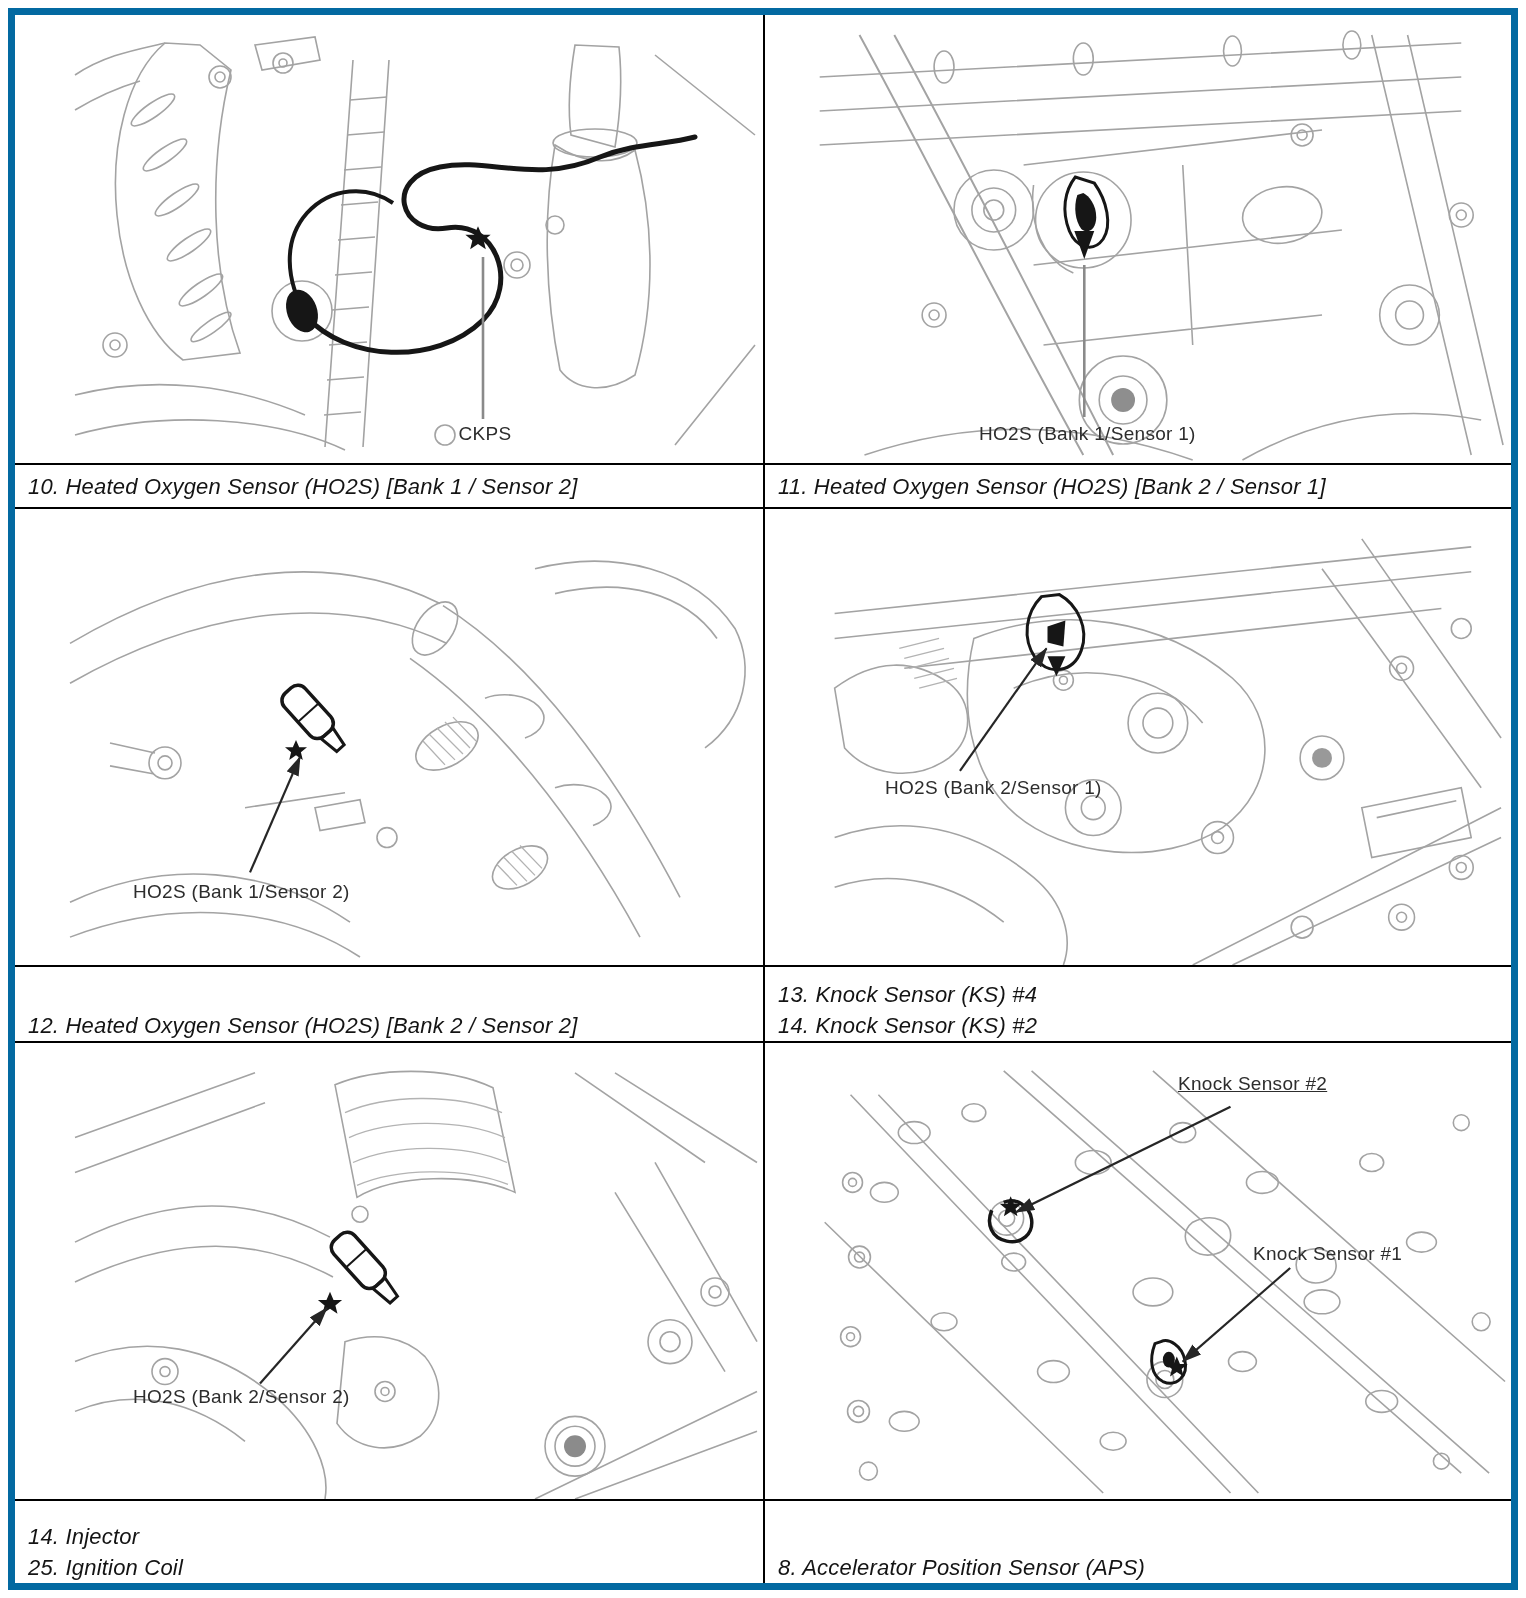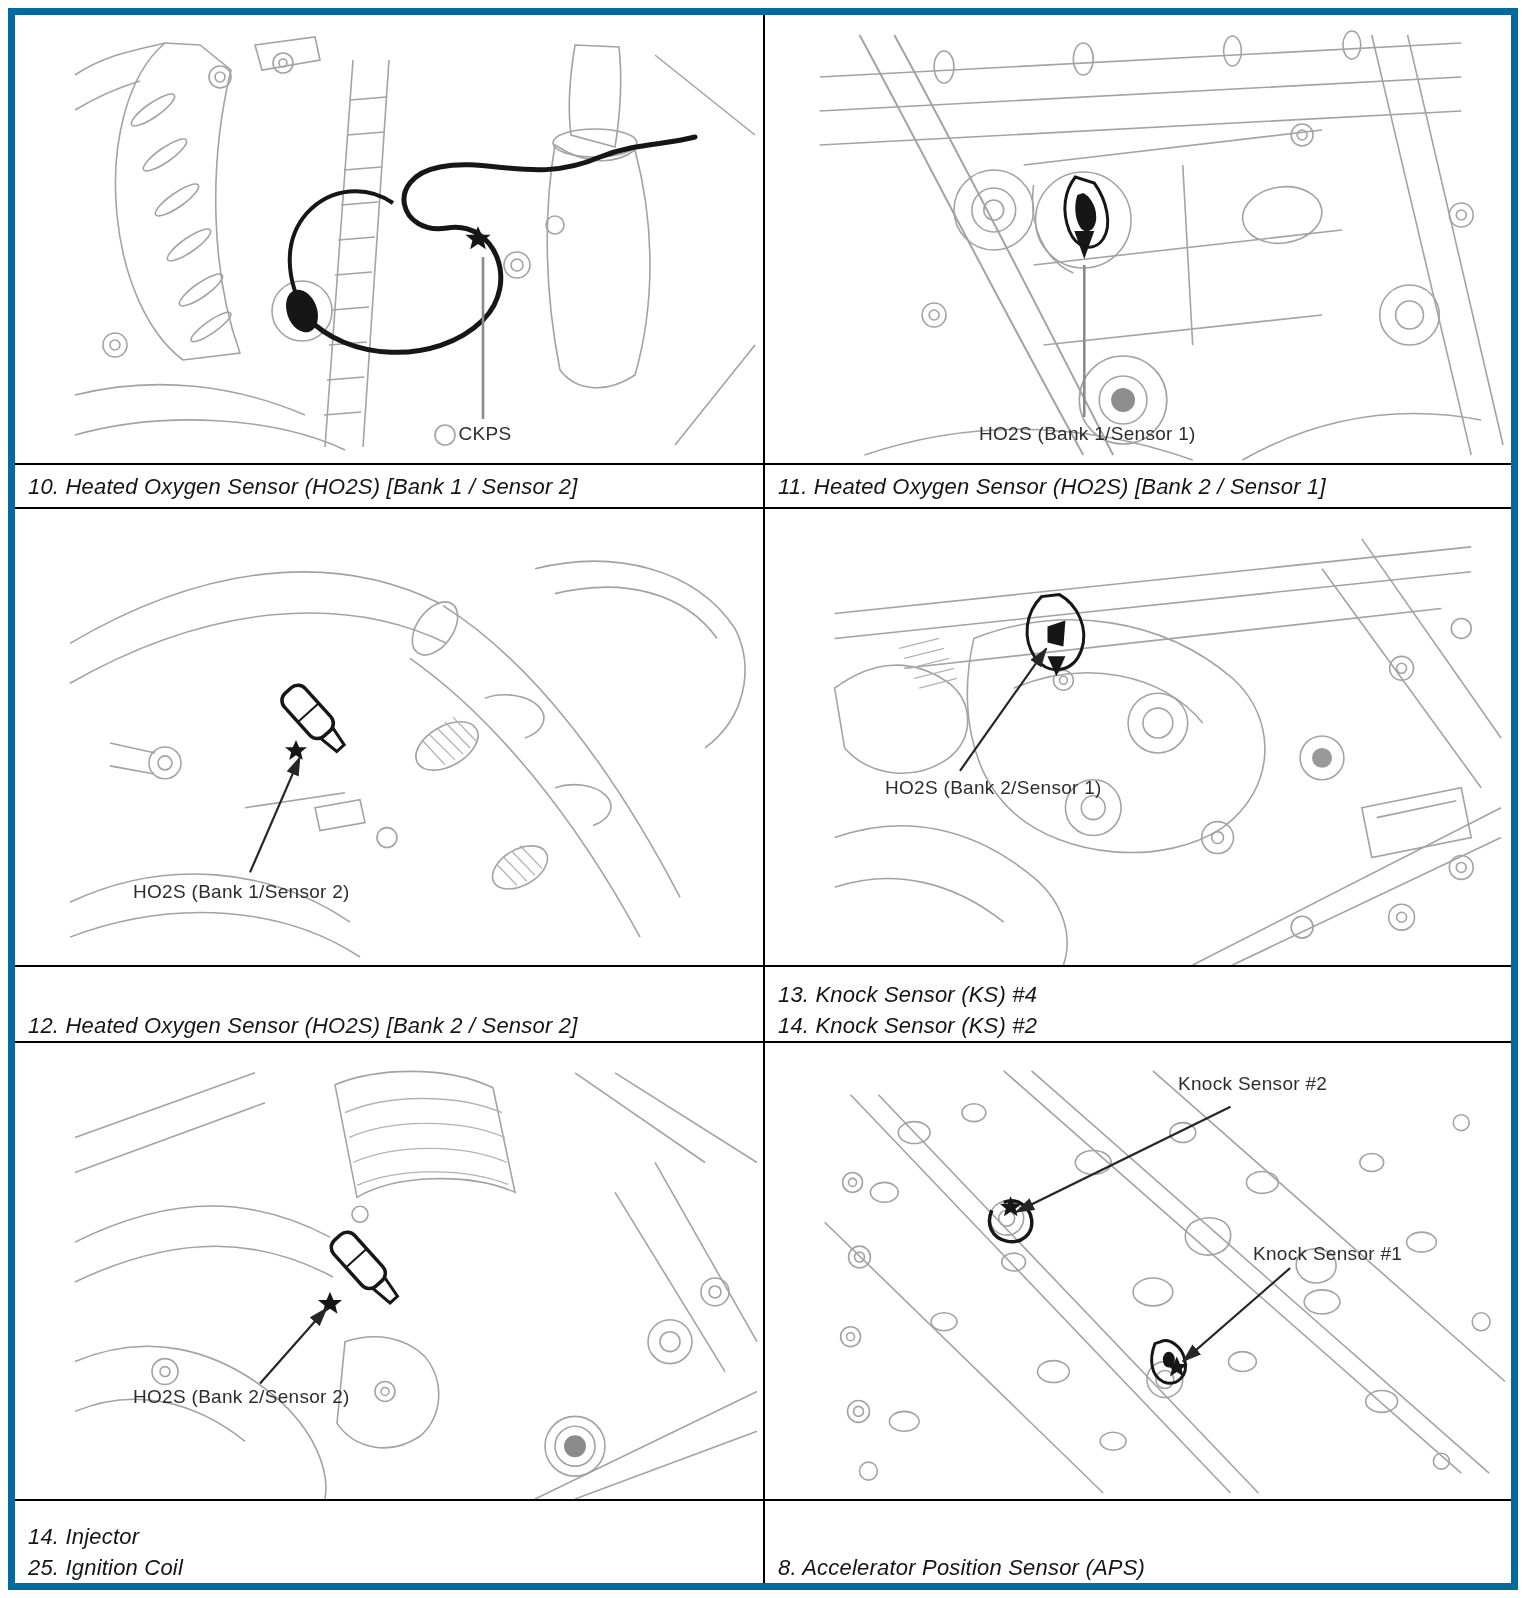--- a/index.html
+++ b/index.html
@@ -300,21 +300,21 @@
         </g>
         <use href="#star5" transform="translate(247,165)"></use>
         <line class="ar" x1="468" y1="64" x2="252" y2="170" marker-end="url(#arrow)"></line>
         <g>
           <path class="dk" stroke-width="3" fill="#ffffff" d="M392,302 C386,318 388,334 400,340 C414,346 426,334 422,318 C419,304 406,296 398,300 Z"></path>
           <ellipse cx="406" cy="318" rx="6" ry="8" fill="#161616"></ellipse>
         </g>
         <use href="#star5" transform="translate(414,326)"></use>
         <line class="ar" x1="528" y1="226" x2="420" y2="320" marker-end="url(#arrow)"></line>
       </svg>
-      <span class="callout" style="left:413px;top:30px;">Knock Sensor #2</span>
+      <span class="callout" style="left:413px;top:30px;text-decoration:underline;">Knock Sensor #2</span>
       <span class="callout" style="left:488px;top:200px;">Knock Sensor #1</span>
     </div>
 
     <div class="cell cap top bt">
       <div>14. Injector</div>
       <div>25. Ignition Coil</div>
     </div>
     <div class="cell cap top bt bl">
       <div>8. Accelerator Position Sensor (APS)</div>
     </div>

